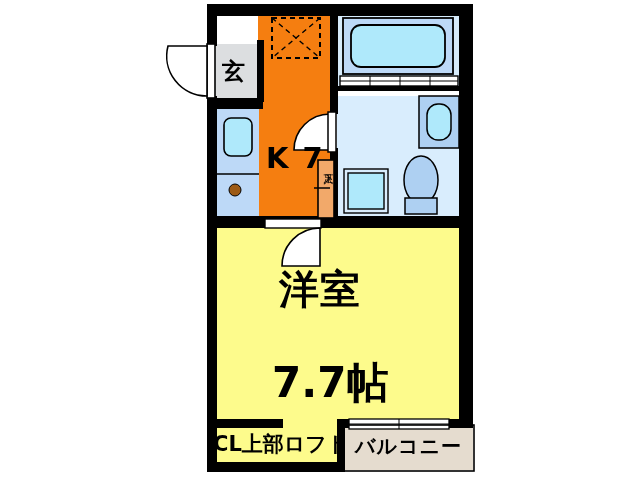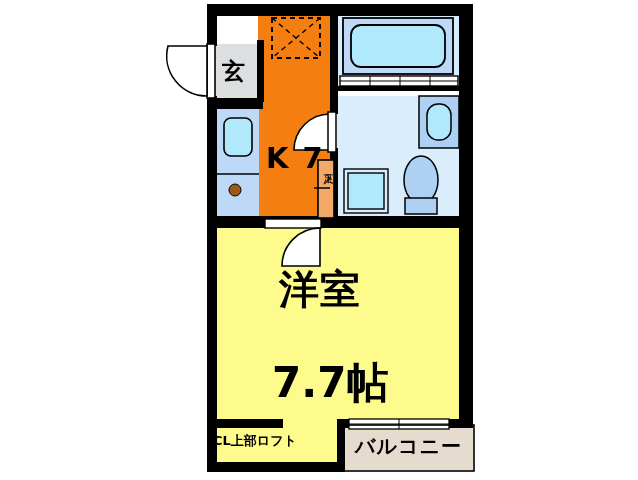--- a/index.html
+++ b/index.html
@@ -66,21 +66,21 @@
   .lbl-room-size {
     left: 272px; top: 318px;
     font-size: 42px;
     letter-spacing: 0px;
     font-family: "DejaVu Sans", sans-serif;
     margin-top: 44px;
   }
   
   .lbl-cl {
     left: 213px; top: 434px;
-    font-size: 13px;
+    font-size: 21px;
     letter-spacing: 0px;
     font-family: "DejaVu Sans", sans-serif;
   }
   
   .lbl-balcony {
     left: 355px; top: 436px;
     font-size: 20px;
     letter-spacing: 1px;
     font-family: "DejaVu Sans", sans-serif;
   }

